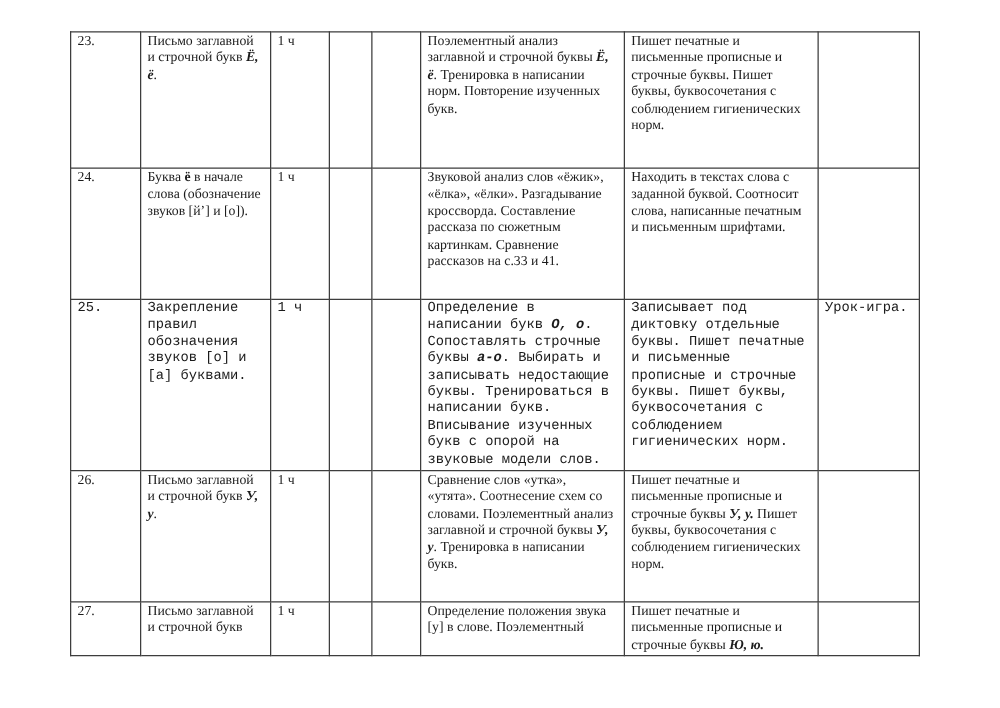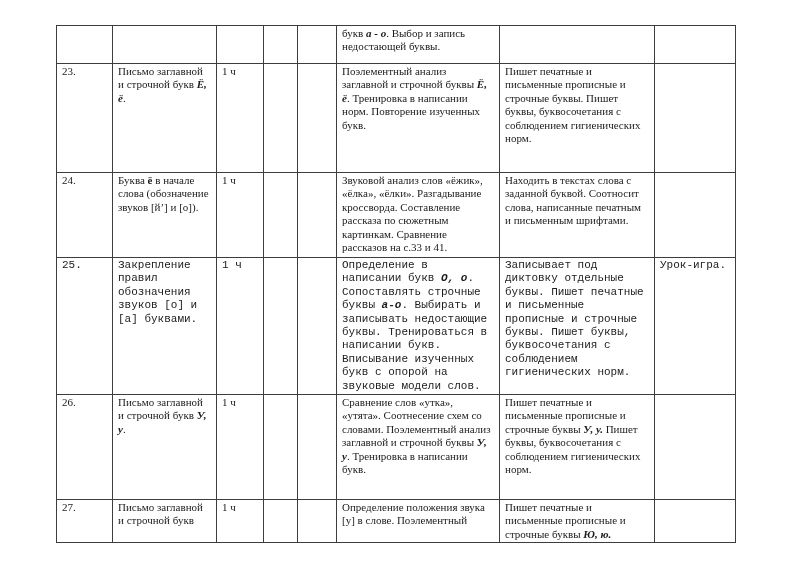--- a/index.html
+++ b/index.html
@@ -52,41 +52,31 @@
         <col style="width: 56px;">
         <col style="width: 104px;">
         <col style="width: 47px;">
         <col style="width: 34px;">
         <col style="width: 39px;">
         <col style="width: 163px;">
         <col style="width: 155px;">
         <col style="width: 81px;">
       </colgroup>
     <tbody>
-        <tr style="height: 38px;">
-          <td class="cell-number"></td>
-          <td class="cell-topic"></td>
-          <td class="cell-hours"></td>
-          <td class="cell-empty"></td>
-          <td class="cell-empty"></td>
-          <td class="cell-content"><span>букв </span><span class="bi">а - о</span><span>. Выбор и запись недостающей буквы.</span></td>
-          <td class="cell-activities"></td>
-          <td class="cell-notes"></td>
-        </tr>
         <tr style="height: 109px;">
           <td class="cell-number">23.</td>
           <td class="cell-topic"><span>Письмо заглавной и строчной букв </span><span class="bi">Ё, ё</span><span>.</span></td>
           <td class="cell-hours">1 ч</td>
           <td class="cell-empty"></td>
           <td class="cell-empty"></td>
           <td class="cell-content"><span>Поэлементный анализ заглавной и строчной буквы </span><span class="bi">Ё, ё</span><span>. Тренировка в написании норм. Повторение изученных букв.</span></td>
           <td class="cell-activities"><span>Пишет печатные и письменные прописные и строчные буквы. Пишет буквы, буквосочетания с соблюдением гигиенических норм.</span></td>
           <td class="cell-notes"></td>
         </tr>
-        <tr style="height: 85px;">
+        <tr style="height: 105px;">
           <td class="cell-number">24.</td>
           <td class="cell-topic"><span>Буква </span><span class="b">ё</span><span> в начале слова (обозначение звуков [й’] и [о]).</span></td>
           <td class="cell-hours">1 ч</td>
           <td class="cell-empty"></td>
           <td class="cell-empty"></td>
           <td class="cell-content"><span>Звуковой анализ слов «ёжик», «ёлка», «ёлки». Разгадывание кроссворда. Составление рассказа по сюжетным картинкам. Сравнение рассказов на с.33 и 41.</span></td>
           <td class="cell-activities"><span>Находить в текстах слова с заданной буквой. Соотносит слова, написанные печатным и письменным шрифтами.</span></td>
           <td class="cell-notes"></td>
         </tr>
         <tr style="height: 125px; font-family: Liberation Mono, monospace;">

